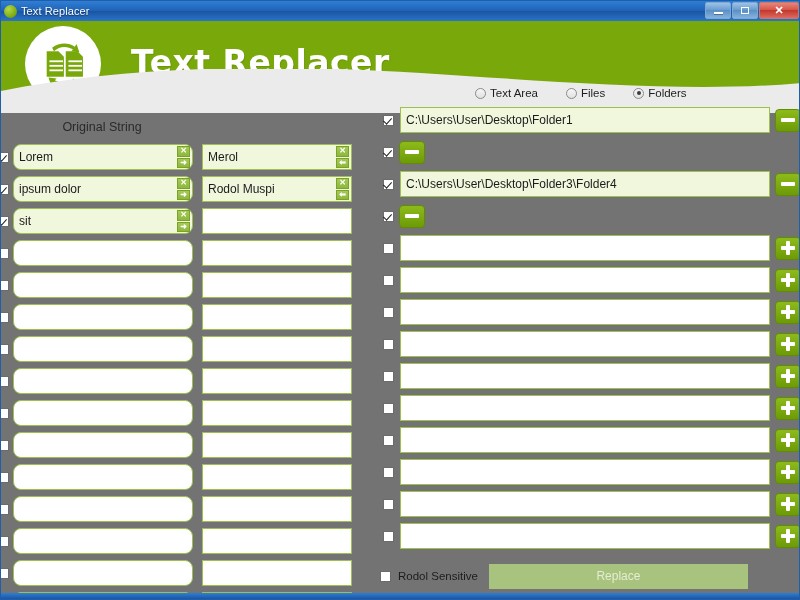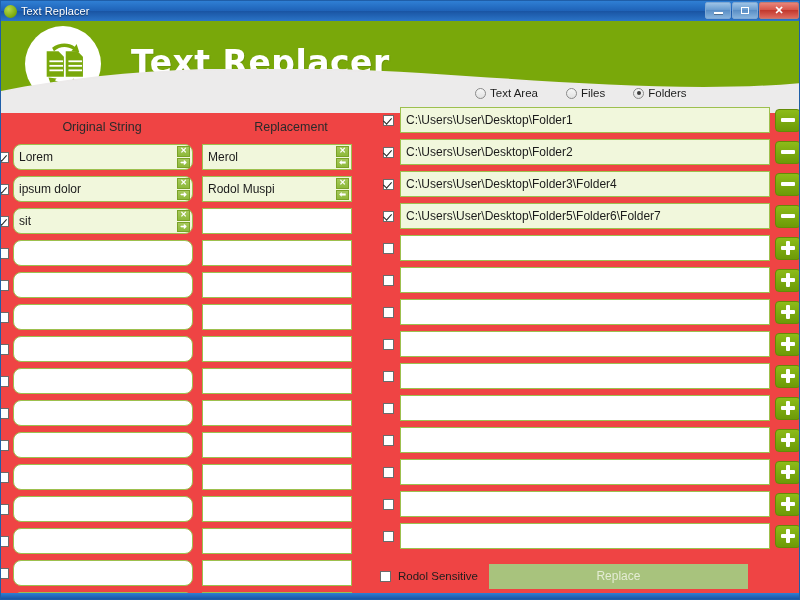--- a/index.html
+++ b/index.html
@@ -7,21 +7,21 @@
     width: 800px; height: 600px;
     font-family: "Liberation Sans", sans-serif;
     overflow: hidden;
     background: #eceaea;
   }
 
   
   #window {
     position: relative;
     width: 800px; height: 600px;
-    background: #ef4444;
+    background: #737373;
     border: 1px solid #1f5ea8;
     overflow: hidden;
   }
   #titlebar {
     position: absolute; top: 0; left: 0;
     width: 800px; height: 20px;
     background: linear-gradient(to bottom, #2f7fd4 0%, #1f63b8 48%, #1a55a4 52%, #2b74c6 100%);
     display: flex; align-items: center;
   }
   #title-icon {
@@ -275,21 +275,20 @@
       <span class="radio"></span>
       <span class="radio-label">Files</span>
     </div>
     <div class="radio-item">
       <span class="radio on"></span>
       <span class="radio-label">Folders</span>
     </div>
   </div>
 
   <div id="col-head-orig">Original String</div>
-  <div id="col-head-repl">Replacement</div>
 
   <div id="pair-rows">
       <div class="pair-row" style="top: 143px;">
         <span class="cb on"></span>
         <div class="field orig filled">
           <input type="text" value="Lorem" style="">
           <div class="mini-stack">
             <div class="mini-btn">✕</div>
             <div class="mini-btn">➜</div>
           </div>
@@ -447,41 +446,35 @@
         <span class="cb cb-mid on"></span>
         <div class="path-field filled">
           <input type="text" value="C:\Users\User\Desktop\Folder1" style="">
         </div>
         <div class="rowbtn">
           <span class="bar-h"></span>
         </div>
       </div>
       <div class="path-row" style="top: 143px;">
         <span class="cb cb-mid on"></span>
-        <div class="path-field filled">
-          <input type="text" value="C:\Users\User\Desktop\Folder2" style="">
-        </div>
         <div class="rowbtn">
           <span class="bar-h"></span>
         </div>
       </div>
       <div class="path-row" style="top: 175px;">
         <span class="cb cb-mid on"></span>
         <div class="path-field filled">
           <input type="text" value="C:\Users\User\Desktop\Folder3\Folder4" style="">
         </div>
         <div class="rowbtn">
           <span class="bar-h"></span>
         </div>
       </div>
       <div class="path-row" style="top: 207px;">
         <span class="cb cb-mid on"></span>
-        <div class="path-field filled">
-          <input type="text" value="C:\Users\User\Desktop\Folder5\Folder6\Folder7" style="">
-        </div>
         <div class="rowbtn">
           <span class="bar-h"></span>
         </div>
       </div>
       <div class="path-row" style="top: 239px;">
         <span class="cb cb-mid"></span>
         <div class="path-field">
           <input type="text" value="" style="">
         </div>
         <div class="rowbtn">

